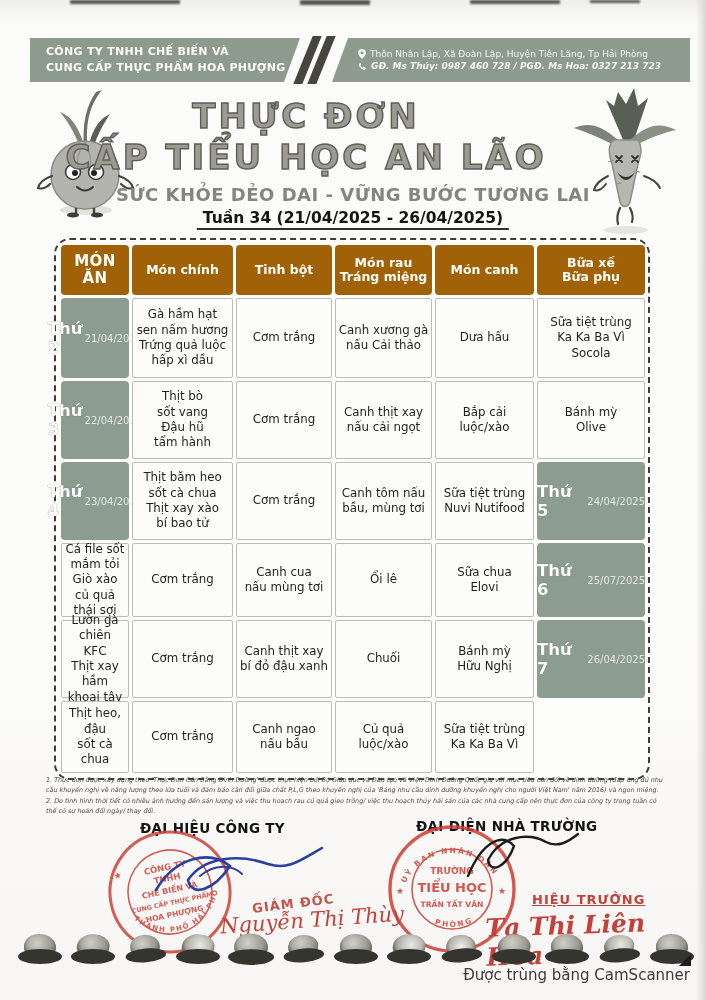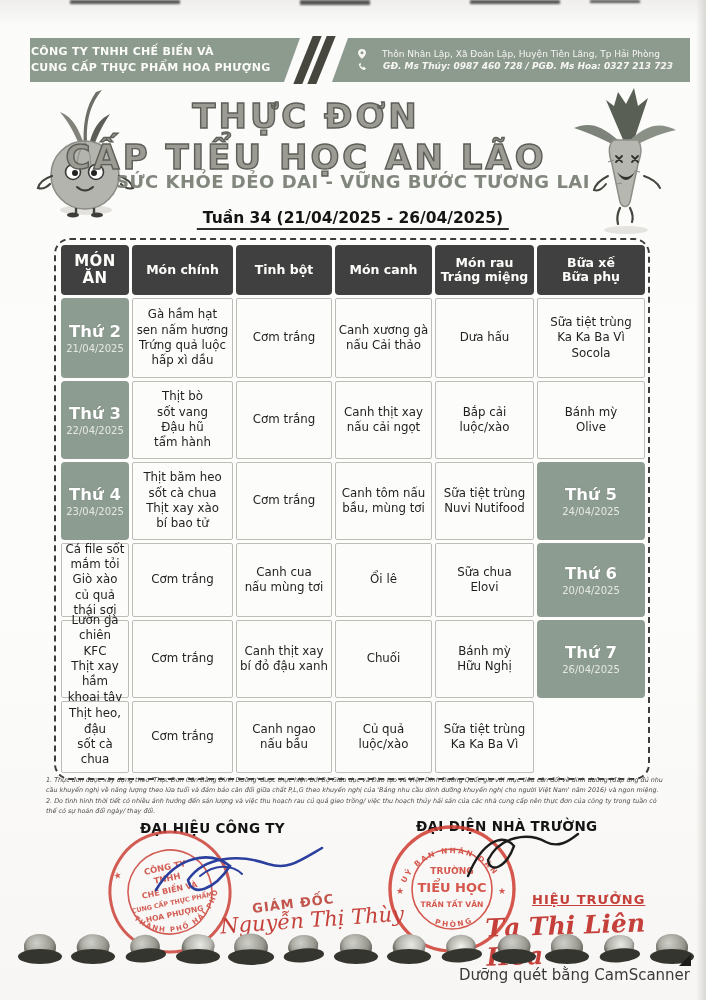--- a/index.html
+++ b/index.html
@@ -9,53 +9,53 @@
   .pre{white-space:pre-line;}
 
   
   .smudge{position:absolute;background:#2f2f2d;filter:blur(1px);opacity:.8;}
   .edge-shade{position:absolute;right:0;top:0;width:10px;height:1000px;
               background:linear-gradient(270deg,#d8d7d4,rgba(216,215,212,0));}
 
   
   .hdr-left{position:absolute;left:30px;top:38px;width:270px;height:44px;background:#8d9a8e;
             clip-path:polygon(0 0,100% 0,calc(100% - 16px) 100%,0 100%);
-            display:flex;flex-direction:column;justify-content:center;padding-left:1px;box-sizing:border-box;}
+            display:flex;flex-direction:column;justify-content:center;padding-left:16px;box-sizing:border-box;}
   .hdr-left div{font-size:11px;font-weight:bold;color:#fbfbf8;letter-spacing:.3px;line-height:1.45;}
   .slash{position:absolute;top:36px;width:9px;height:48px;background:#46463f;transform:skewX(-22deg);}
   .hdr-right{position:absolute;left:332px;top:38px;width:358px;height:44px;background:#8d9a8e;
              clip-path:polygon(16px 0,100% 0,100% 100%,0 100%);
              display:flex;flex-direction:column;justify-content:center;gap:2px;
              padding-left:26px;box-sizing:border-box;}
-  .hdr-right .line{display:flex;align-items:center;gap:16px;font-size:9px;color:#f6f6f3;}
+  .hdr-right .line{display:flex;align-items:center;gap:4px;font-size:9px;color:#f6f6f3;}
   .hdr-right .line b{font-style:italic;}
   .mini-ic{flex:0 0 auto;display:inline-flex;}
 
   
   .title1,.title2{position:absolute;left:0;width:612px;text-align:center;
       font-weight:800;color:#9b9b94;-webkit-text-stroke:1.4px #5e5e59;letter-spacing:3px;}
   .title1{top:96px;font-size:34px;}
   .title2{top:137px;font-size:34px;text-align:center;}
-  .slogan{position:absolute;top:171px;left:0;width:706px;text-align:center;
+  .slogan{position:absolute;top:184px;left:0;width:706px;text-align:center;
       font-size:18px;font-weight:bold;color:#82877e;letter-spacing:.5px;}
   .week{position:absolute;top:209px;left:50%;transform:translateX(-50%);
       font-size:15.5px;font-weight:600;color:#141414;border-bottom:2px solid #2e2e2c;padding:0 6px 1px;}
 
   
   .mascot{position:absolute;}
 
   
   .menu-table{position:absolute;left:54px;top:238px;width:596px;box-sizing:border-box;
       border:2.5px dashed #3c3c3a;border-radius:16px;padding:5px;background:#fdfdfb;}
   .tgrid{display:grid;grid-template-columns:68px 101px 96px 97px 99px 108px;
       grid-template-rows:50px 80px 78px 78px 74px 78px 72px;gap:3px;}
-  .hcell{background:#404040;border-radius:4px;color:#fdfdfa;font-weight:bold;font-size:12.5px;
+  .hcell{background:#a16207;border-radius:4px;color:#fdfdfa;font-weight:bold;font-size:12.5px;
       display:flex;align-items:center;justify-content:center;text-align:center;line-height:1.15;}
   .hcell.first{font-size:15px;letter-spacing:.5px;}
-  .dcell{background:#8d9c90;border-radius:4px;color:#fff;display:flex;flex-direction:column;
+  .dcell{background:#8d9c90;border-radius:4px;color:#fff;display:flex;flex-direction:row;
       align-items:center;justify-content:center;gap:2px;}
   .dcell .day{font-size:16.5px;font-weight:bold;text-shadow:0 0 1px #5c6a5f;}
   .dcell .date{font-size:10px;color:#e4e8e2;}
   .bcell{background:#fcfcfa;border:1px solid #bdbdb8;border-radius:2px;color:#1f1f1d;
       font-size:11.8px;line-height:1.3;display:flex;align-items:center;justify-content:center;
       text-align:center;padding:2px;}
 
   
   .notes{position:absolute;left:46px;top:776px;width:622px;}
   .notes p{margin:0 0 1px;font-size:6.4px;line-height:1.55;color:#4c4a48;font-style:italic;}
@@ -160,23 +160,23 @@
   <div class="title2">CẤP TIỂU HỌC AN LÃO</div>
   <div class="slogan">SỨC KHỎE DẺO DAI - VỮNG BƯỚC TƯƠNG LAI</div>
   <div class="week">Tuần 34 (21/04/2025 - 26/04/2025)</div>
 
   <div class="menu-table">
     <div class="tgrid">
       <div class="hcell first pre">MÓN
 ĂN</div>
       <div class="hcell pre">Món chính</div>
       <div class="hcell pre">Tinh bột</div>
-      <div class="hcell pre">Món canh</div>
       <div class="hcell pre">Món rau
 Tráng miệng</div>
+      <div class="hcell pre">Món canh</div>
       <div class="hcell pre">Bữa xế
 Bữa phụ</div>
 
       <div class="dcell">
         <span class="day">Thứ 2</span>
         <span class="date">21/04/2025</span>
       </div>
       <div class="bcell pre">Gà hầm hạt
 sen nấm hương
 Trứng quả luộc
@@ -229,21 +229,21 @@
 thái sợi</div>
       <div class="bcell pre">Cơm trắng</div>
       <div class="bcell pre">Canh cua
 nấu mùng tơi</div>
       <div class="bcell pre">Ổi lê</div>
       <div class="bcell pre">Sữa chua
 Elovi</div>
 
       <div class="dcell">
         <span class="day">Thứ 6</span>
-        <span class="date">20/04/2025</span>
+        <span class="date">25/07/2025</span>
       </div>
       <div class="bcell pre">Lườn gà chiên
 KFC
 Thịt xay hầm
 khoai tây</div>
       <div class="bcell pre">Cơm trắng</div>
       <div class="bcell pre">Canh thịt xay
 bí đỏ đậu xanh</div>
       <div class="bcell pre">Chuối</div>
       <div class="bcell pre">Bánh mỳ
@@ -331,15 +331,15 @@
     <div class="plate"></div>
     <div class="plate"></div>
     <div class="plate"></div>
     <div class="plate"></div>
     <div class="plate"></div>
     <div class="plate"></div>
     <div class="plate"></div>
   </div>
 
   <div class="scan-corner"></div>
-  <div class="scan-label">Dưỡng quét bằng CamScanner</div>
+  <div class="scan-label">Được trùng bằng CamScanner</div>
 
 </div>
 
 </body></html>

